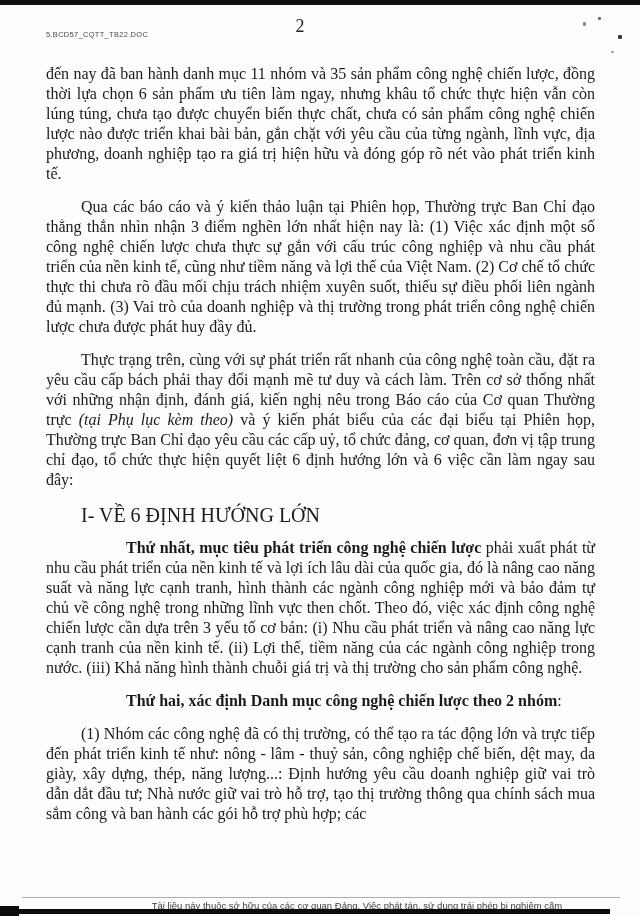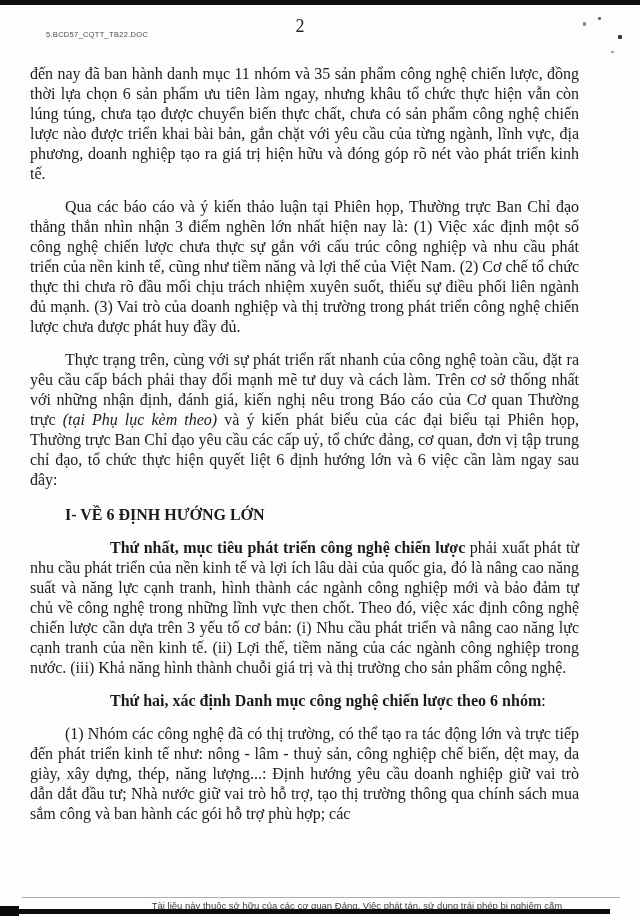--- a/index.html
+++ b/index.html
@@ -25,32 +25,32 @@
     width: 600px; text-align: center;
     font-size: 18px; color: #222;
   }
   .speck { position: absolute; border-radius: 1px; }
   .speck-1 { left: 583px; top: 22px; width: 3px; height: 4px; background: #8a8a8a; }
   .speck-2 { left: 598px; top: 17px; width: 3px; height: 3px; background: #6a6a6a; }
   .speck-3 { left: 618px; top: 35px; width: 4px; height: 4px; background: #3a3a3a; }
   .speck-4 { left: 611px; top: 51px; width: 3px; height: 2px; background: #9a9a9a; }
 
   .content {
-    position: absolute; top: 64px; left: 30px; width: 549px;
+    position: absolute; top: 64px; left: 46px; width: 549px;
   }
   .para {
     margin: 0 0 13px 0;
     font-size: 16px; line-height: 20px;
     text-align: justify;
   }
   .para.indent { text-indent: 35px; }
   .section-heading {
     margin: 15px 0 13px 0;
-    font-size: 16px; line-height: 20px;
-    font-weight: bold;
+    font-size: 20px; line-height: 20px;
+    font-weight: normal;
     text-indent: 35px;
   }
   .run-bold { font-weight: bold; margin-left: 45px; }
   .run-bold-italic { font-weight: normal; font-style: italic; }
 
   .footer-line {
     position: absolute; top: 897px; left: 22px;
     width: 598px; height: 1px; background: #adadad;
   }
   .footer-text {
@@ -86,21 +86,21 @@
   <p class="para"><span>đến nay đã ban hành danh mục 11 nhóm và 35 sản phẩm công nghệ chiến lược, đồng thời lựa chọn 6 sản phẩm ưu tiên làm ngay, nhưng khâu tổ chức thực hiện vẫn còn lúng túng, chưa tạo được chuyển biến thực chất, chưa có sản phẩm công nghệ chiến lược nào được triển khai bài bản, gắn chặt với yêu cầu của từng ngành, lĩnh vực, địa phương, doanh nghiệp tạo ra giá trị hiện hữu và đóng góp rõ nét vào phát triển kinh tế.</span></p>
 
   <p class="para indent"><span>Qua các báo cáo và ý kiến thảo luận tại Phiên họp, Thường trực Ban Chỉ đạo thẳng thắn nhìn nhận 3 điểm nghẽn lớn nhất hiện nay là: (1) Việc xác định một số công nghệ chiến lược chưa thực sự gắn với cấu trúc công nghiệp và nhu cầu phát triển của nền kinh tế, cũng như tiềm năng và lợi thế của Việt Nam. (2) Cơ chế tổ chức thực thi chưa rõ đầu mối chịu trách nhiệm xuyên suốt, thiếu sự điều phối liên ngành đủ mạnh. (3) Vai trò của doanh nghiệp và thị trường trong phát triển công nghệ chiến lược chưa được phát huy đầy đủ.</span></p>
 
   <p class="para indent"><span>Thực trạng trên, cùng với sự phát triển rất nhanh của công nghệ toàn cầu, đặt ra yêu cầu cấp bách phải thay đổi mạnh mẽ tư duy và cách làm. Trên cơ sở thống nhất với những nhận định, đánh giá, kiến nghị nêu trong Báo cáo của Cơ quan Thường trực </span><span class="run-bold-italic">(tại Phụ lục kèm theo)</span><span> và ý kiến phát biểu của các đại biểu tại Phiên họp, Thường trực Ban Chỉ đạo yêu cầu các cấp uỷ, tổ chức đảng, cơ quan, đơn vị tập trung chỉ đạo, tổ chức thực hiện quyết liệt 6 định hướng lớn và 6 việc cần làm ngay sau đây:</span></p>
 
   <p class="section-heading">I- VỀ 6 ĐỊNH HƯỚNG LỚN</p>
 
   <p class="para indent"><span class="run-bold">Thứ nhất, mục tiêu phát triển công nghệ chiến lược</span><span> phải xuất phát từ nhu cầu phát triển của nền kinh tế và lợi ích lâu dài của quốc gia, đó là nâng cao năng suất và năng lực cạnh tranh, hình thành các ngành công nghiệp mới và bảo đảm tự chủ về công nghệ trong những lĩnh vực then chốt. Theo đó, việc xác định công nghệ chiến lược cần dựa trên 3 yếu tố cơ bản: (i) Nhu cầu phát triển và nâng cao năng lực cạnh tranh của nền kinh tế. (ii) Lợi thế, tiềm năng của các ngành công nghiệp trong nước. (iii) Khả năng hình thành chuỗi giá trị và thị trường cho sản phẩm công nghệ.</span></p>
 
-  <p class="para indent"><span class="run-bold">Thứ hai, xác định Danh mục công nghệ chiến lược theo 6 nhóm</span><span>:</span></p>
+  <p class="para indent"><span class="run-bold">Thứ hai, xác định Danh mục công nghệ chiến lược theo 2 nhóm</span><span>:</span></p>
 
   <p class="para indent"><span>(1) Nhóm các công nghệ đã có thị trường, có thể tạo ra tác động lớn và trực tiếp đến phát triển kinh tế như: nông - lâm - thuỷ sản, công nghiệp chế biến, dệt may, da giày, xây dựng, thép, năng lượng...: Định hướng yêu cầu doanh nghiệp giữ vai trò dẫn dắt đầu tư; Nhà nước giữ vai trò hỗ trợ, tạo thị trường thông qua chính sách mua sắm công và ban hành các gói hỗ trợ phù hợp; các</span></p>
 
 </div>
 
 <div class="footer-line"></div>
 <div class="footer-text">Tài liệu này thuộc sở hữu của các cơ quan Đảng. Việc phát tán, sử dụng trái phép bị nghiêm cấm</div>
 <div class="bottom-bar"></div>
 <div class="bottom-bar-left"></div>
 

